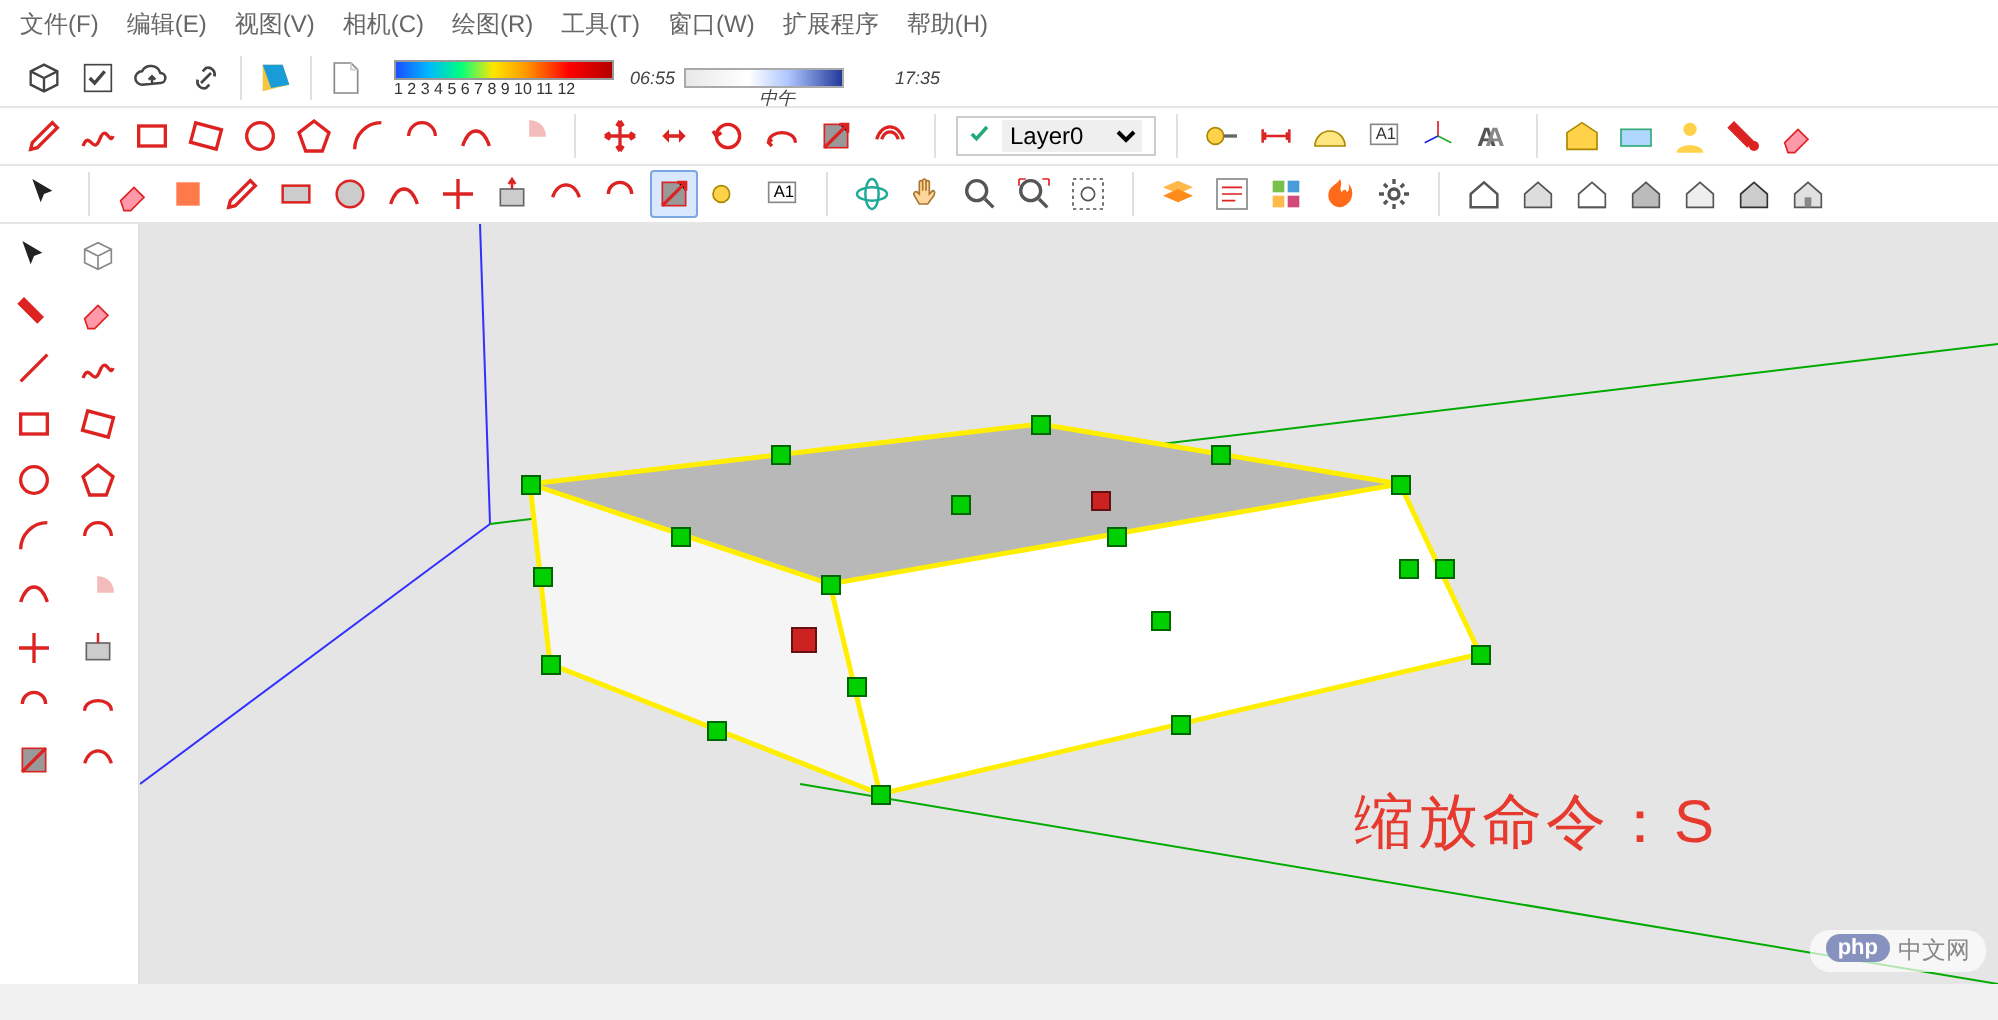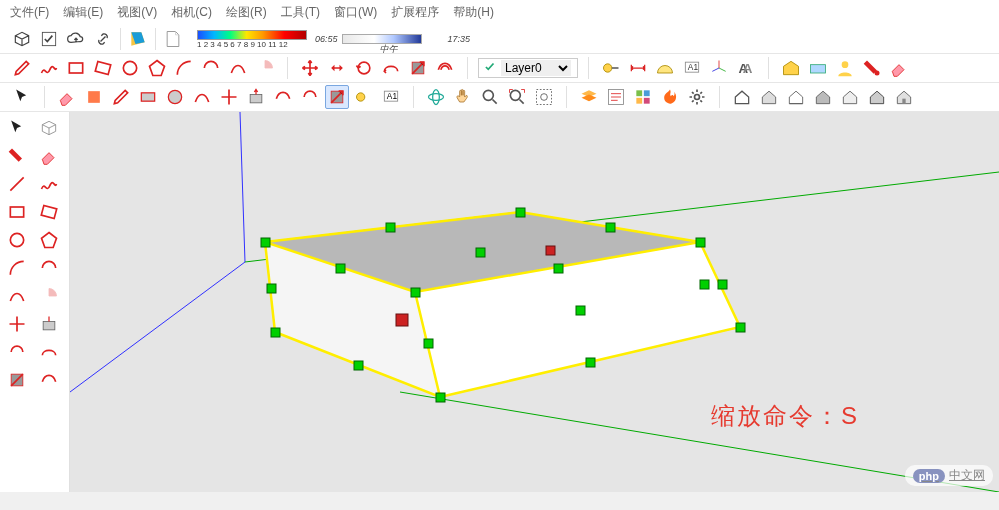--- a/index.html
+++ b/index.html
@@ -16,22 +16,22 @@
   .timeblock { display: flex; align-items: center; gap: 4px; }
   .timebar { width: 80px; height: 10px; background: linear-gradient(90deg, #e8e8e8 0%, #fff 40%, #b0c8ff 65%, #223a99 100%); border: 1px solid #aaa; }
   .timelabel { font-size: 9px; color: #444; font-style: italic; }
   .layerbox { display: flex; align-items: flex-start; gap: 4px; border: 1px solid #ccc; padding: 1px 4px; font-size: 12px; width: 100px; background: #fff; }
   .layerbox select { border: none; outline: none; font-size: 12px; width: 70px; }
   .main { display: flex; height: calc(100% - 130px); }
   .sidetools { width: 70px; background: #fff; display: flex; flex-direction: column; gap: 0; padding: 2px; border-right: 1px solid #e0e0e0; }
   .sidetools .row { display: flex; gap: 2px; }
   .sidetools .ic { width: 30px; height: 28px; }
   .canvas { flex: 1; position: relative; background: #e5e5e5; overflow: hidden; }
-  .overlay-text { position: absolute; right: 140px; bottom: 60px; color: #e63a2f; font-size: 24px; font-weight: 400; letter-spacing: 2px; }
-  .watermark { position: absolute; right: 6px; bottom: 6px; display: flex; align-items: center; gap: 4px; background: rgba(255,255,255,0.7); padding: 2px 8px; border-radius: 10px; font-size: 12px; color: #888; text-decoration: underline; }
+  .overlay-text { position: absolute; right: 140px; bottom: 60px; color: #e63a2f; font-size: 30px; font-weight: 400; letter-spacing: 2px; }
+  .watermark { position: absolute; right: 6px; bottom: 6px; display: flex; align-items: flex-start; gap: 4px; background: rgba(255,255,255,0.7); padding: 2px 8px; border-radius: 10px; font-size: 12px; color: #888; }
   .watermark .php { background: #8892bf; color: #fff; padding: 1px 6px; border-radius: 8px; font-weight: bold; font-size: 11px; }
 </style>
 </head>
 <body>
 
 <div class="menubar">
   <span>文件(F)</span>
   <span>编辑(E)</span>
   <span>视图(V)</span>
   <span>相机(C)</span>

